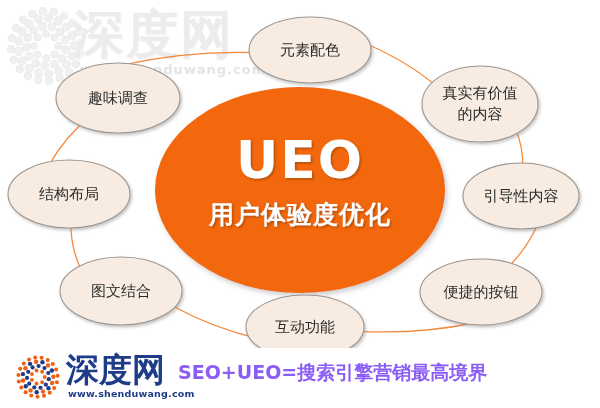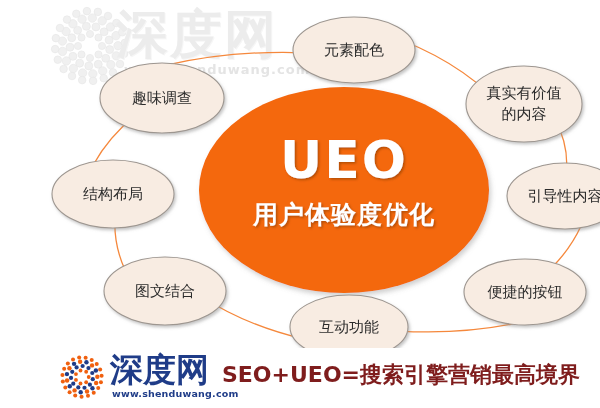--- a/index.html
+++ b/index.html
@@ -3,21 +3,21 @@
 <meta charset="utf-8">
 <style>
   html,body{margin:0;padding:0;}
   body{
     width:600px;height:408px;
     background:#ffffff;
     font-family:"Liberation Sans","DejaVu Sans",sans-serif;
     overflow:hidden;
     position:relative;
   }
-  #stage{position:absolute;left:0;top:0;width:552px;height:408px;margin-left:44px;}
+  #stage{position:absolute;left:0;top:0;width:552px;height:408px;}
 
   
   .watermark{position:absolute;left:0;top:0;width:270px;height:90px;pointer-events:none;}
   .wm-text{
     position:absolute;left:72px;top:8px;
     font-size:52px;font-weight:bold;color:#ececec;
     letter-spacing:2px;line-height:1;
     font-family:"DejaVu Sans",sans-serif;
     text-shadow:1px 1px 0 #f6f6f6;
   }
@@ -65,21 +65,21 @@
     font-family:"DejaVu Sans",sans-serif;
   }
   .logo-url{
     position:absolute;left:54px;top:38px;
     font-size:9.5px;font-weight:bold;color:#1f3c88;
     letter-spacing:0.2px;
     font-family:"DejaVu Sans",sans-serif;
   }
   .tagline{
     position:absolute;left:178px;top:14px;
-    font-size:22px;font-weight:bold;color:#7f1d1d;
+    font-size:19px;font-weight:bold;color:#8b5cf6;
     letter-spacing:0px;white-space:nowrap;
     font-family:"DejaVu Sans","Liberation Sans",sans-serif;
   }
 </style>
 </head>
 <body>
 
 <div id="stage">
 
   <div class="watermark">

